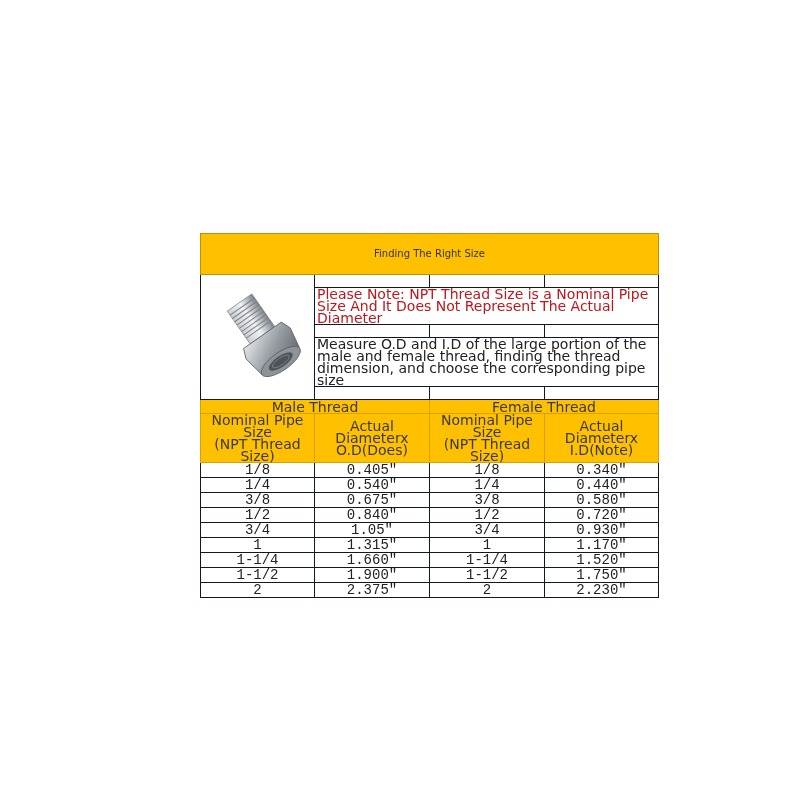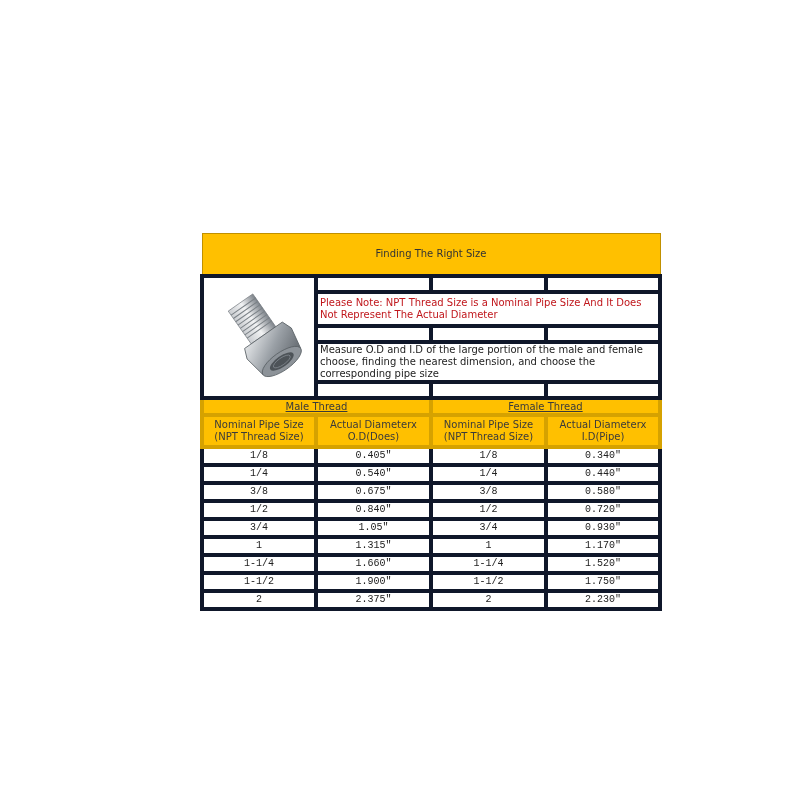--- a/index.html
+++ b/index.html
@@ -1,29 +1,29 @@
 <!DOCTYPE html>
 <html><head>
 <meta charset="utf-8">
 <style>
   html, body { margin: 0; padding: 0; background: #ffffff; }
   body { width: 800px; height: 800px; position: relative; overflow: hidden;
          font-family: "DejaVu Sans", sans-serif; }
   .sheet { position: absolute; left: 161px; top: 233px; width: 458px; margin-left: 39px; }
   table { border-collapse: collapse; width: 458px; table-layout: fixed; }
-  td { border: 4px solid #0f172a; padding: 0; font-size: 10px; color: #222;
+  td { border: 1px solid #0f172a; padding: 0; font-size: 14px; color: #222;
        text-align: center; vertical-align: middle; line-height: 12px; }
   .title-cell { background: #ffc000; height: 40px; font-size: 10px; color: #333;
                 border: 1px solid #c09000; }
   .img-cell { background: #fff; }
   .note { color: #c0161b; text-align: left; padding-left: 2px; height: 30px; }
   .measure { color: #222; text-align: left; padding-left: 2px; height: 29px; }
   .spacer { height: 12px; }
   .hdr { background: #ffc000; color: #3a3a3a; border-color: #d6a200; }
-  .hdr-top { height: 13px; text-decoration: underline; }
+  .hdr-top { height: 13px; }
   .hdr-sub { height: 28px; }
   .row td { height: 14px; font-family: Liberation Mono, monospace; }
   .fitting { display: block; margin: 0 auto; }
 </style>
 </head>
 <body>
 
 <div class="sheet">
 <table>
   <colgroup>
@@ -76,21 +76,21 @@
   </tr>
   <tr>
     <td class="note" colspan="3">Please Note: NPT Thread Size is a Nominal Pipe Size And It Does Not Represent The Actual Diameter</td>
   </tr>
   <tr>
     <td class="spacer"></td>
     <td class="spacer"></td>
     <td class="spacer"></td>
   </tr>
   <tr>
-    <td class="measure" colspan="3">Measure O.D and I.D of the large portion of the male and female choose, finding the nearest dimension, and choose the corresponding pipe size</td>
+    <td class="measure" colspan="3">Measure O.D and I.D of the large portion of the male and female thread, finding the thread dimension, and choose the corresponding pipe size</td>
   </tr>
   <tr>
     <td class="spacer"></td>
     <td class="spacer"></td>
     <td class="spacer"></td>
   </tr>
   <tr>
     <td class="hdr hdr-top" colspan="2">Male Thread</td>
     <td class="hdr hdr-top" colspan="2">Female Thread</td>
   </tr>
@@ -102,21 +102,21 @@
     <td class="hdr hdr-sub">
       <div>Actual Diameterx</div>
       <div>O.D(Does)</div>
     </td>
     <td class="hdr hdr-sub">
       <div>Nominal Pipe Size</div>
       <div>(NPT Thread Size)</div>
     </td>
     <td class="hdr hdr-sub">
       <div>Actual Diameterx</div>
-      <div>I.D(Pipe)</div>
+      <div>I.D(Note)</div>
     </td>
   </tr>
   <tr class="row">
     <td>1/8</td>
     <td>0.405"</td>
     <td>1/8</td>
     <td>0.340"</td>
   </tr>
   <tr class="row">
     <td>1/4</td>

